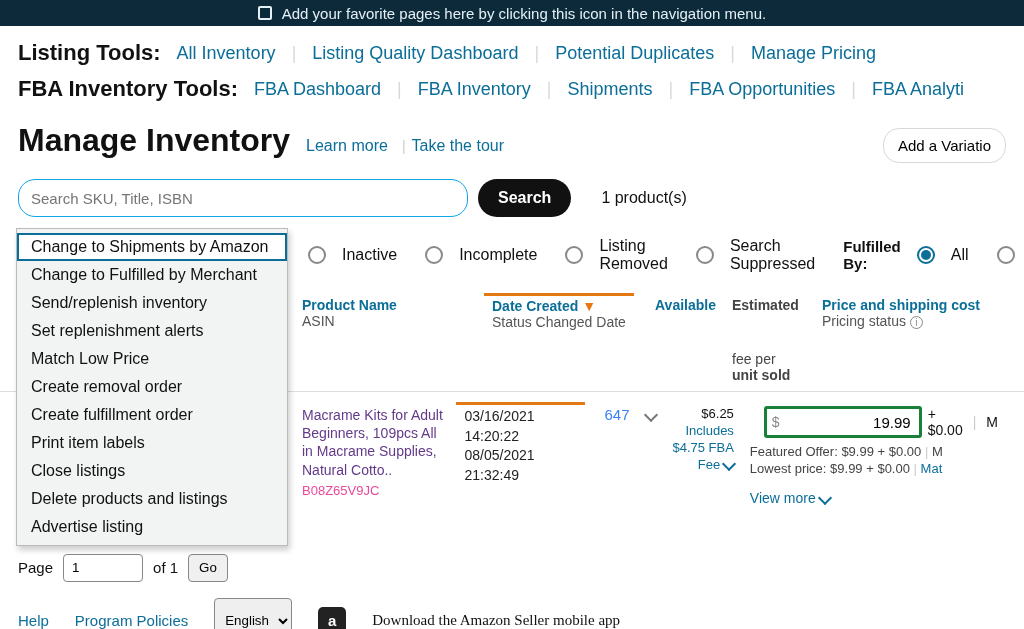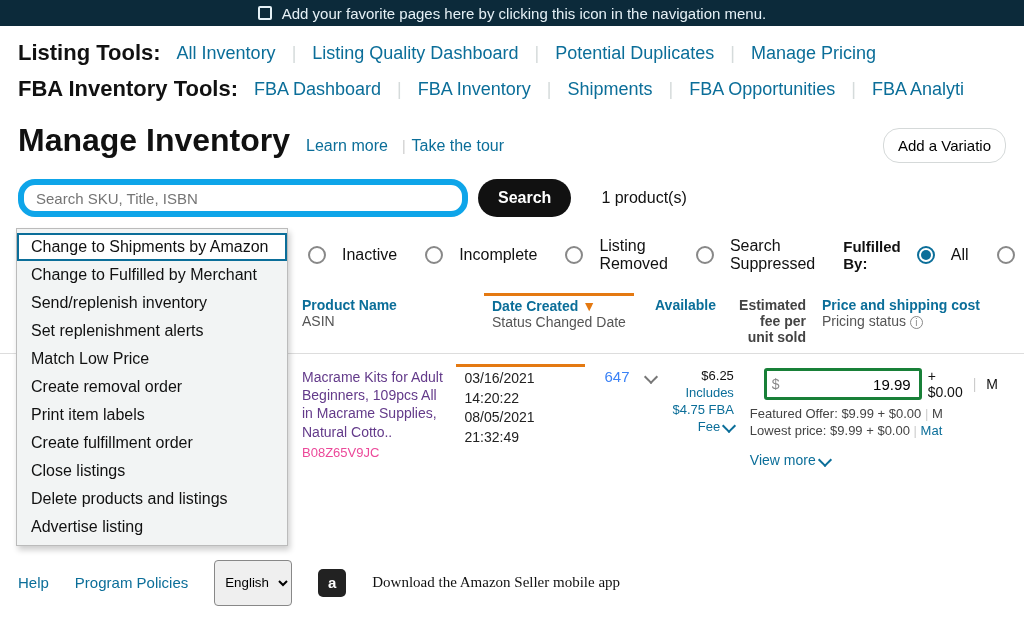--- a/index.html
+++ b/index.html
@@ -9,35 +9,35 @@
 .nav-row { display: flex; align-items: center; padding: 14px 18px 6px; flex-wrap: wrap; }
 .nav-title { font-size: 22px; font-weight: 700; margin-right: 16px; }
 .nav-link { color: #0b6e99; font-size: 18px; text-decoration: none; cursor: pointer; white-space: nowrap; }
 .nav-sep { color: #d5dbdb; margin: 0 16px; font-size: 18px; }
 .page-head { display: flex; align-items: baseline; padding: 10px 18px 16px; }
 .page-head h1 { font-size: 32px; font-weight: 700; margin-right: 16px; }
 .page-head .lk { color: #0b6e99; font-size: 16px; margin-right: 8px; cursor: pointer; }
 .page-head .spc { flex: 1; }
 .page-head .var-btn { border: 1px solid #d5d9d9; border-radius: 16px; padding: 8px 14px; font-size: 15px; background:#fff; cursor:pointer; white-space: nowrap; }
 .search-row { display: flex; align-items: center; padding: 0 18px 20px; }
-.search-input { height: 38px; border: 6px solid #0ea5e9; border-radius: 17px; padding: 0 12px; width: 450px; font-size: 15px; }
+.search-input { height: 38px; border: 1px solid #0ea5e9; border-radius: 17px; padding: 0 12px; width: 450px; font-size: 15px; }
 .search-btn { margin-left: 10px; height: 38px; padding: 0 20px; border-radius: 20px; background: #111; color: #fff; border: none; font-size: 16px; font-weight: 700; cursor:pointer; }
 .count { margin-left: 30px; font-size: 16px; }
 .filter-row { display: flex; align-items: center; padding: 0 18px 14px; gap: 10px; overflow:hidden; }
 .radio { width: 18px; height: 18px; border: 2px solid #888; border-radius: 50%; display:inline-flex; align-items:center; justify-content:center; flex-shrink:0; }
 .radio.sel { border-color: #0b6e99; }
 .radio.sel::after { content:""; width:10px; height:10px; background:#0b6e99; border-radius:50%; }
 .radio-lbl { margin: 0 18px 0 6px; font-size: 16px; }
 .ff-lbl { font-size: 15px; font-weight:700; color:#111; margin-left:auto; margin-right:6px; }
 .table-head { display: flex; padding: 6px 18px 4px; border-bottom: 1px solid #ddd; font-size: 14px; color:#444; }
 .col { padding: 4px 8px; }
 .c-name { width: 190px; }
 .c-date { width: 150px; border-top: 3px solid #e47911; padding-top:2px; }
 .c-avail { width: 90px; text-align:right; }
-.c-est { width: 90px; text-align:right; }
+.c-est { width: 90px; }
 .c-price { flex:1; }
 .th-main { font-weight:700; color:#0b6e99; cursor:pointer; }
 .th-sub { color:#555; }
 .sort-arrow { color:#e47911; }
 .table-row { display: flex; padding: 10px 18px 8px; align-items:flex-start; font-size: 14px; }
 .prod-name { color:#633a8a; font-size:14px; line-height:1.3; }
 .asin { color:#ec4899; font-size:13px; margin-top:4px; }
 .date-cell { font-size:14px; color:#222; line-height:1.4; }
 .avail-cell { text-align:right; color:#3b82f6; font-size:15px; display:flex; justify-content:flex-end; align-items:center; gap:16px; }
 .est-cell { text-align:right; font-size:13px; line-height:1.3; }
@@ -132,21 +132,21 @@
     <div class="th-main">Product Name</div>
     <div class="th-sub">ASIN</div>
   </div>
   <div class="col c-date">
     <div><span class="th-main">Date Created</span> <span class="sort-arrow">▼</span></div>
     <div class="th-sub">Status Changed Date</div>
   </div>
   <div class="col c-avail"><span class="th-main">Available</span></div>
   <div class="col c-est">
     <div style="font-weight:700;">Estimated</div>
-    <div style="font-weight:700;">fee per</div>
+    <div style="font-weight:400;margin-top:38px;">fee per</div>
     <div style="font-weight:700;">unit sold</div>
   </div>
   <div class="col c-price">
     <div class="th-main">Price and shipping cost</div>
     <div><span class="th-sub">Pricing status</span> <span class="info-ic">i</span></div>
   </div>
 </div>
 
 <div class="table-row">
   <span style="width:276px;flex-shrink:0;"></span>
@@ -202,19 +202,19 @@
   <a class="flk" style="color:#111;font-family:Liberation Serif, serif;">Download the Amazon Seller mobile app</a>
 </div>
 
 <div class="dropdown">
   <div class="it sel">Change to Shipments by Amazon</div>
   <div class="it">Change to Fulfilled by Merchant</div>
   <div class="it">Send/replenish inventory</div>
   <div class="it">Set replenishment alerts</div>
   <div class="it">Match Low Price</div>
   <div class="it">Create removal order</div>
+  <div class="it">Create fulfillment order</div>
   <div class="it">Print item labels</div>
-  <div class="it">Create fulfillment order</div>
   <div class="it">Close listings</div>
   <div class="it">Delete products and listings</div>
   <div class="it">Advertise listing</div>
 </div>
 <span class="cursor">↖</span>
 
 </body></html>

